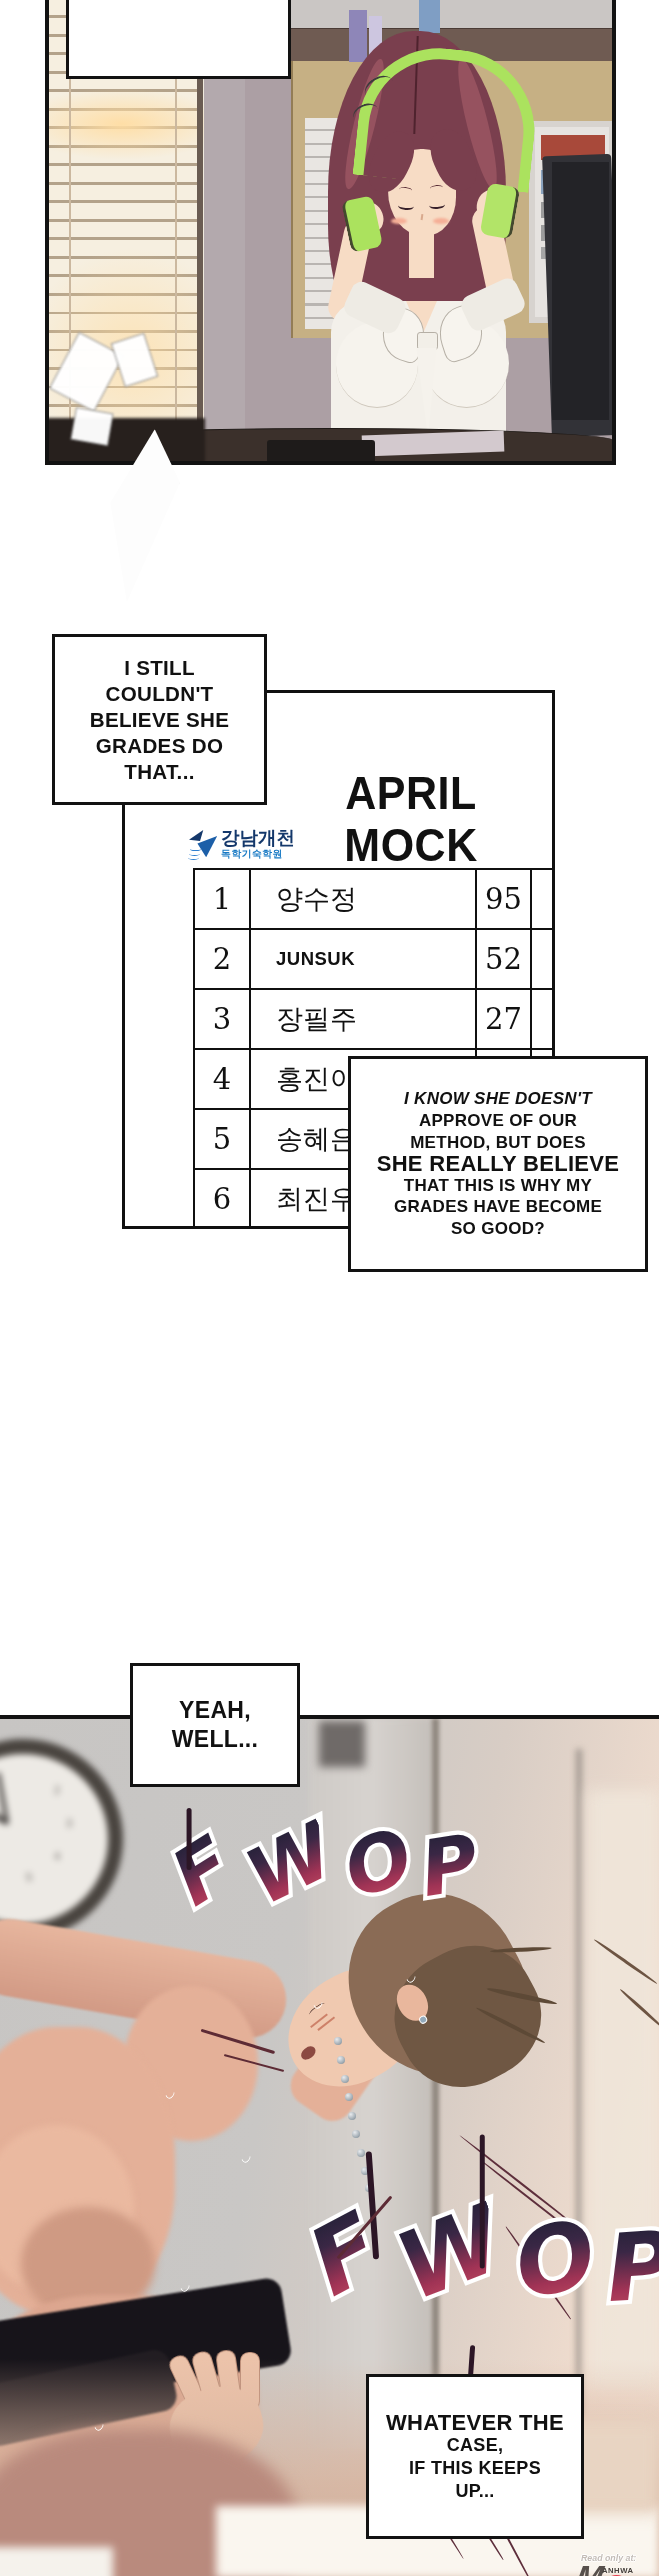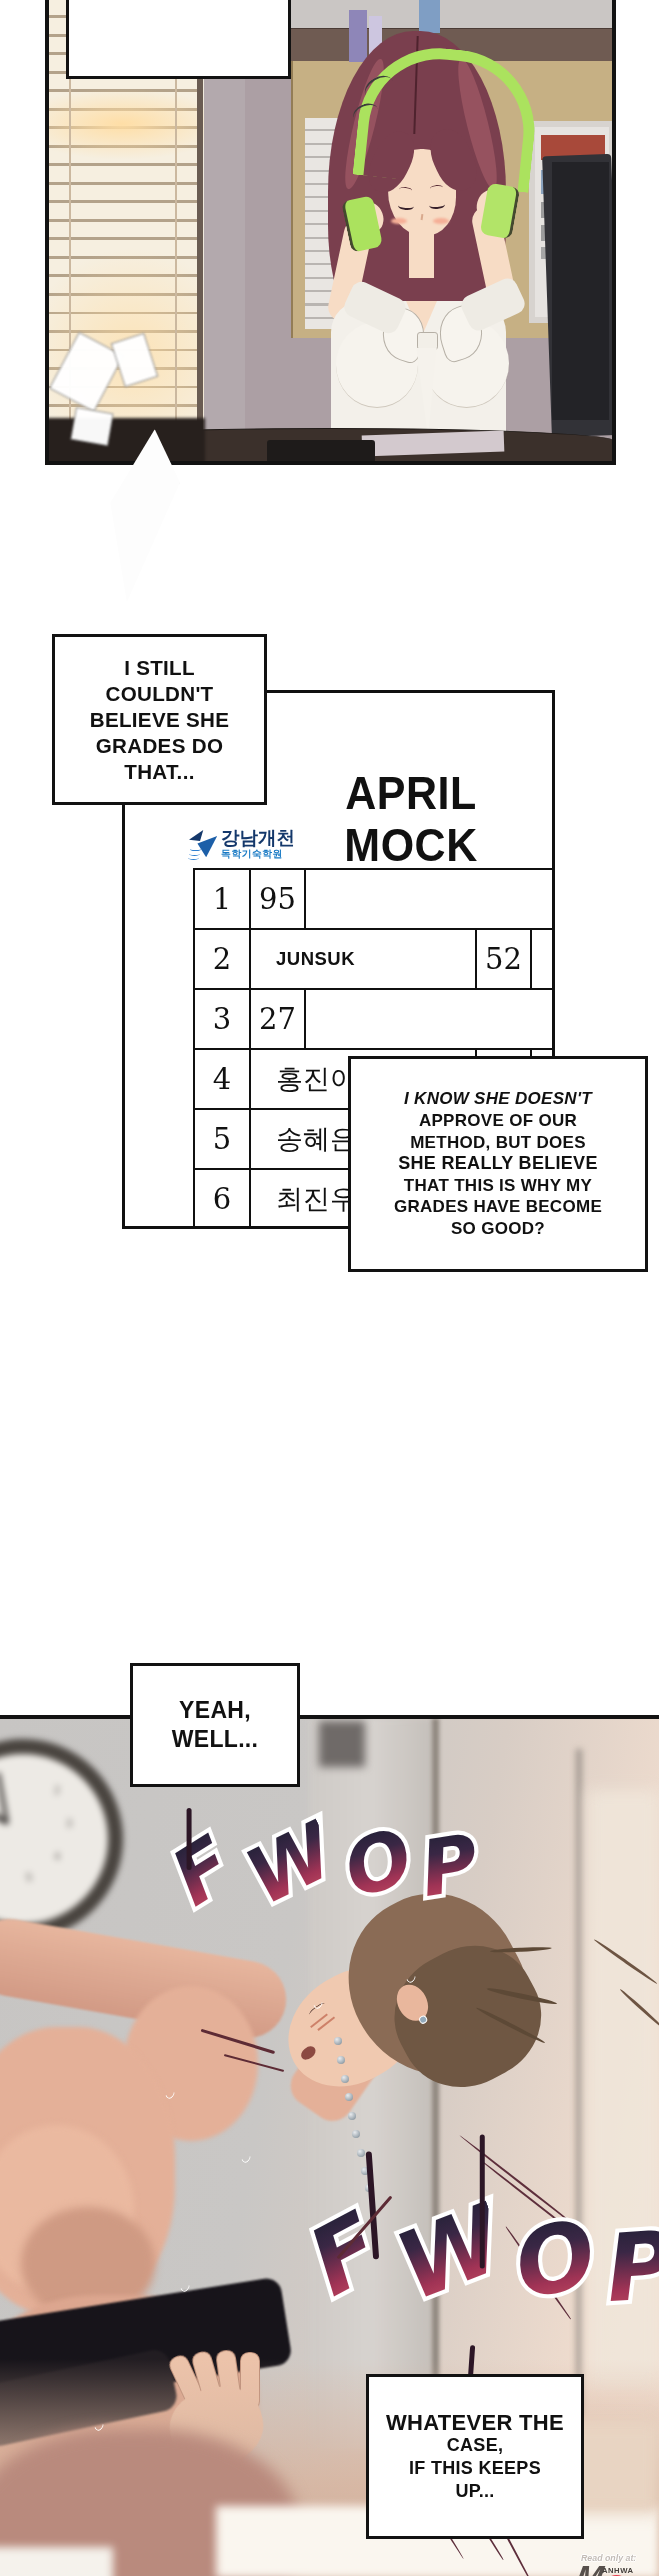--- a/index.html
+++ b/index.html
@@ -199,31 +199,33 @@
       </div>
       <div style="margin-left:4.1px;">
         <div class="logo-name">강남개천</div>
         <div class="logo-sub">독학기숙학원</div>
       </div>
     </div>
 
     <div class="grid">
       <div class="srow">
         <div class="cell c0">1</div>
+        <div class="cell c1">양수정</div>
         <div class="cell c2">95</div>
         <div class="cell c3"></div>
       </div>
       <div class="srow">
         <div class="cell c0">2</div>
         <div class="cell c1 latin">JUNSUK</div>
         <div class="cell c2">52</div>
         <div class="cell c3"></div>
       </div>
       <div class="srow">
         <div class="cell c0">3</div>
+        <div class="cell c1">장필주</div>
         <div class="cell c2">27</div>
         <div class="cell c3"></div>
       </div>
       <div class="srow">
         <div class="cell c0">4</div>
         <div class="cell c1">홍진아</div>
         <div class="cell c2 peek">54</div>
         <div class="cell c3"></div>
       </div>
       <div class="srow">
@@ -238,21 +240,21 @@
         <div class="cell c2"></div>
         <div class="cell c3"></div>
       </div>
     </div>
   </div>
 
   <div class="bubble" style="left:348px;top:1056px;width:300px;height:216px;">
     <span class="bl" style="font-size:17px;line-height:21.6px;font-style:italic;">I KNOW SHE DOESN'T</span>
     <span class="bl" style="font-size:17px;line-height:21.6px;">APPROVE OF OUR</span>
     <span class="bl" style="font-size:17px;line-height:21.6px;">METHOD, BUT DOES</span>
-    <span class="bl" style="font-size:18px;line-height:21.6px;">SHE REALLY BELIEVE</span>
+    <span class="bl" style="font-size:22px;line-height:21.6px;">SHE REALLY BELIEVE</span>
     <span class="bl" style="font-size:17px;line-height:21.6px;">THAT THIS IS WHY MY</span>
     <span class="bl" style="font-size:17px;line-height:21.6px;">GRADES HAVE BECOME</span>
     <span class="bl" style="font-size:17px;line-height:21.6px;">SO GOOD?</span>
   </div>
 
   <div class="a p2top"></div>
   <div class="a p2">
 
     <div class="a blur6" style="left:309px;top:0;width:124px;height:732px;background:linear-gradient(90deg,#cfcbc7,#d8d4d0 50%,#c4bfba);opacity:.95;"></div>
     <div class="a blur4" style="left:432px;top:0;width:7.2px;height:732px;background:#8d857d;"></div>

